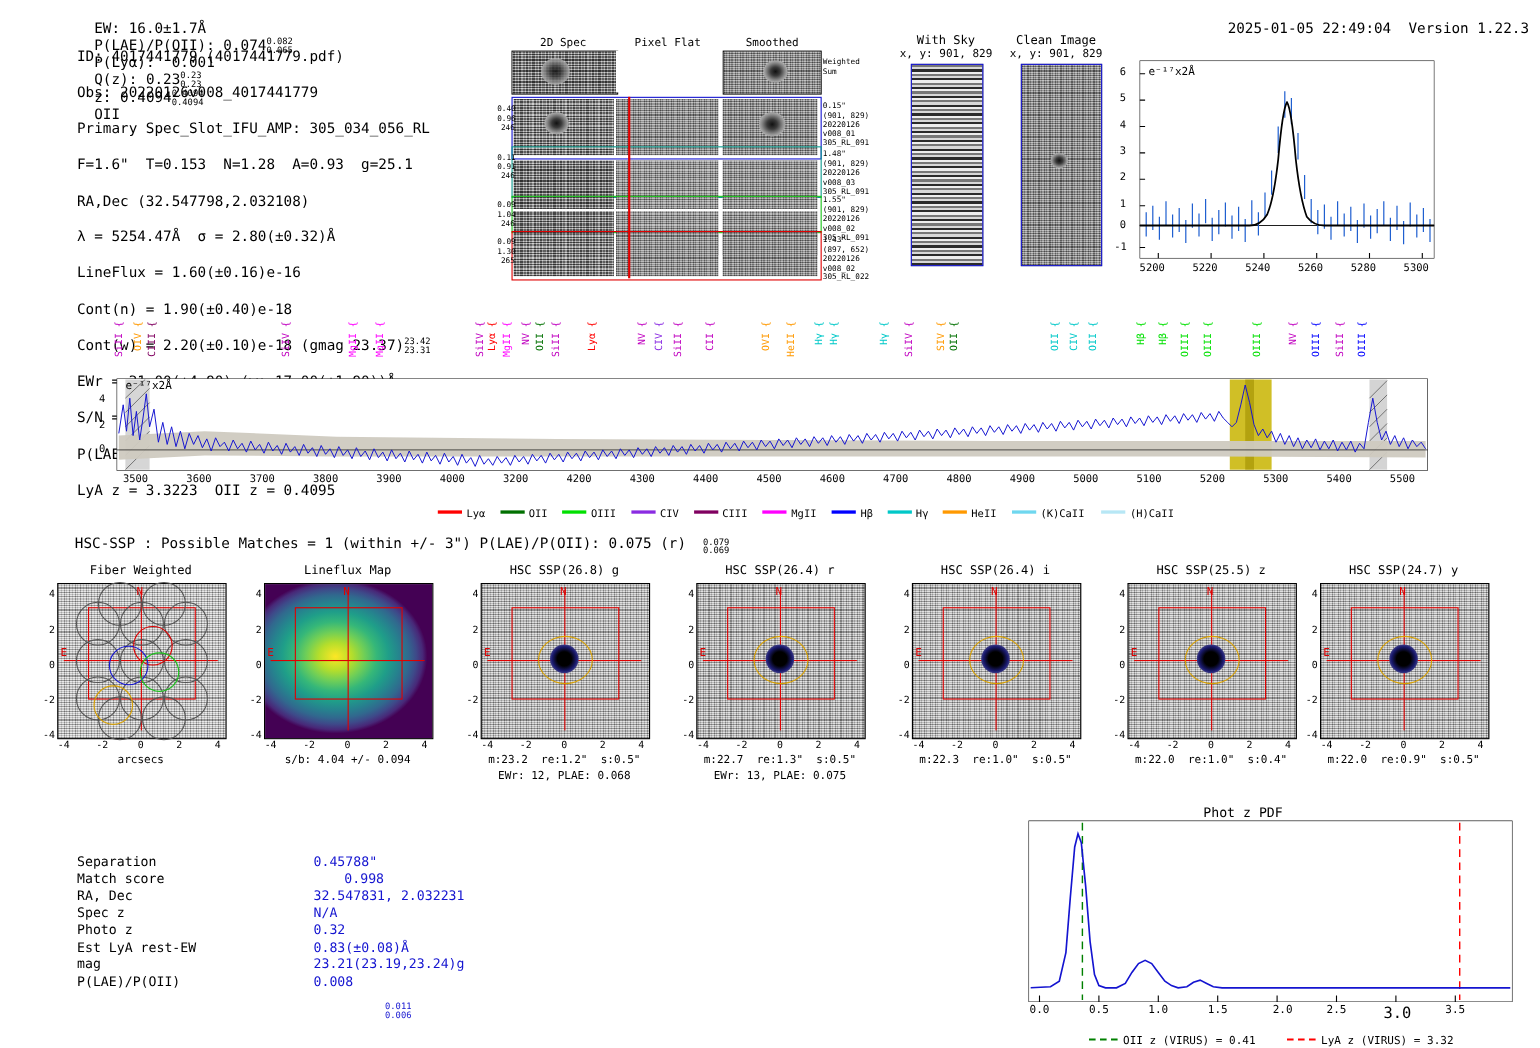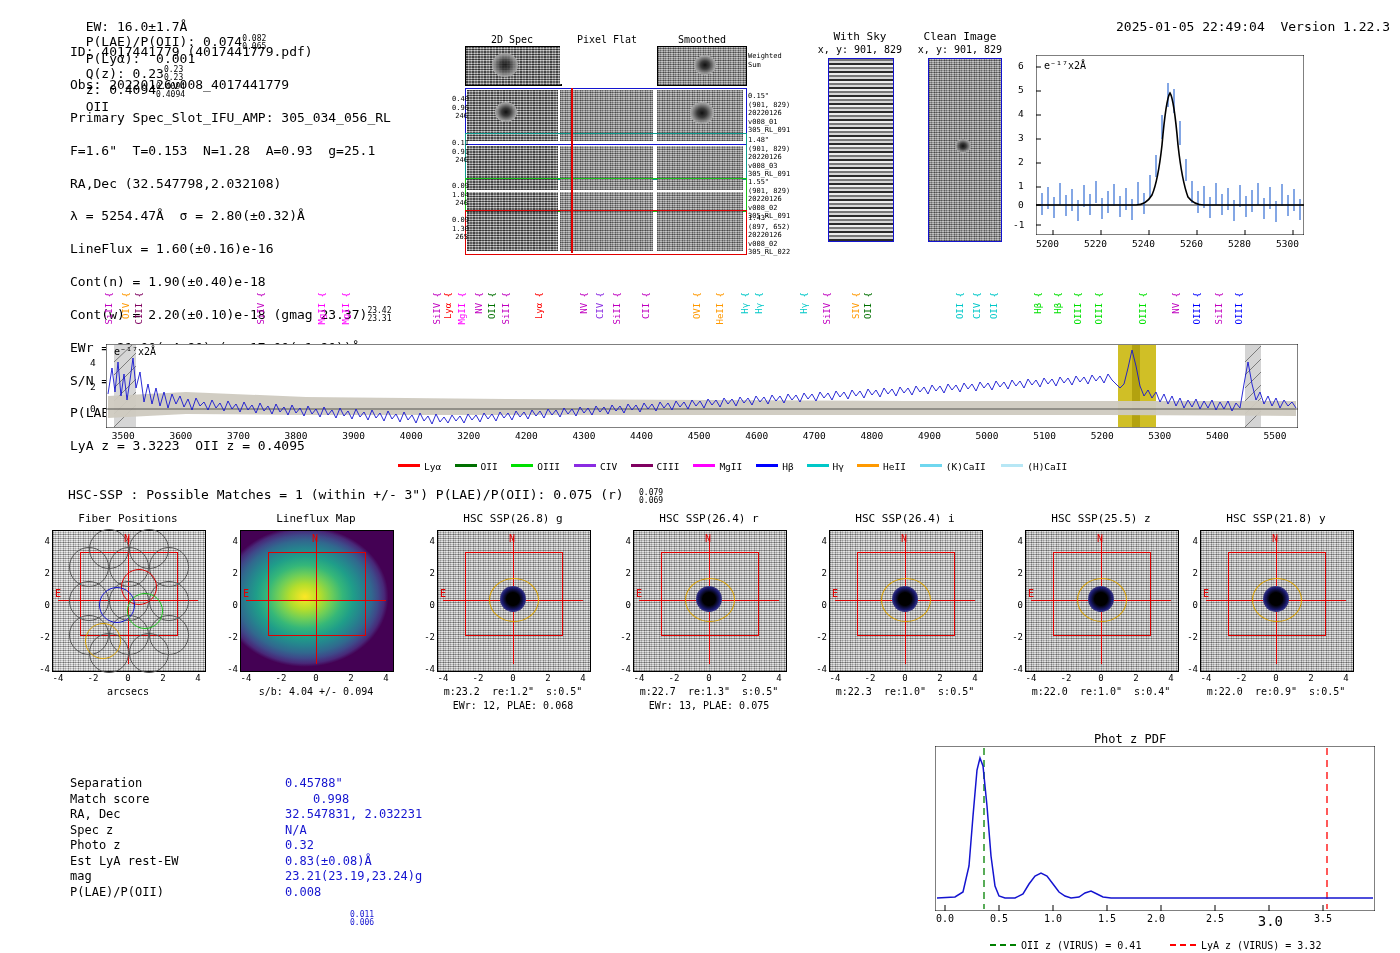--- a/index.html
+++ b/index.html
@@ -377,21 +377,21 @@
   </div>
 
 <div class="abs mono" style="left:68px;top:487px;font-size:13px;">
   <span>HSC-SSP : Possible Matches = 1 (within +/- 3")  P(LAE)/P(OII): 0.075        (r)</span>
 </div>
 <div class="abs" style="left:639px;top:486px;">
   <span class="frac"><span style="display:block">0.079</span><span style="display:block">0.069</span></span>
 </div>
 
 <div class="abs" id="hsc-row" style="left:0px;top:512px;width:1400px;height:215px;">
-    <div class="abs hsctitle" style="left: 32px; top: 0px; width: 192px;">Fiber Positions</div>
+    <div class="abs hsctitle" style="left: 32px; top: 0px; width: 192px;">Fiber Weighted</div>
     <div class="abs nz" style="left: 52px; top: 18px; width: 152px; height: 140px; border: 1px solid rgb(0, 0, 0); overflow: hidden; background-color: rgb(216, 216, 216);"></div>
     <div class="abs" style="left: 80px; top: 40px; width: 96px; height: 82px; border: 1px solid rgb(224, 0, 0);"></div>
     <div class="abs" style="left: 58px; top: 88px; width: 140px; height: 1px; background: rgb(224, 0, 0);"></div>
     <div class="abs" style="left: 128px; top: 24px; width: 1px; height: 128px; background: rgb(224, 0, 0);"></div>
     <div class="abs" style="left: 69px; top: 35px; width: 38px; height: 38px; border-radius: 50%; border: 1px solid rgb(85, 85, 85);"></div>
     <div class="abs" style="left: 109px; top: 35px; width: 38px; height: 38px; border-radius: 50%; border: 1px solid rgb(85, 85, 85);"></div>
     <div class="abs" style="left: 149px; top: 35px; width: 38px; height: 38px; border-radius: 50%; border: 1px solid rgb(85, 85, 85);"></div>
     <div class="abs" style="left: 69px; top: 69px; width: 38px; height: 38px; border-radius: 50%; border: 1px solid rgb(85, 85, 85);"></div>
     <div class="abs" style="left: 109px; top: 69px; width: 38px; height: 38px; border-radius: 50%; border: 1px solid rgb(85, 85, 85);"></div>
     <div class="abs" style="left: 149px; top: 69px; width: 38px; height: 38px; border-radius: 50%; border: 1px solid rgb(85, 85, 85);"></div>
@@ -512,21 +512,21 @@
     <div class="abs mono" style="font-size: 9px; left: 1007px; top: 152px; width: 16px; text-align: right;">-4</div>
     <div class="abs mono" style="font-size: 9px; left: 1058px; top: 161px; width: 16px; text-align: center;">-2</div>
     <div class="abs mono" style="font-size: 9px; left: 1007px; top: 120px; width: 16px; text-align: right;">-2</div>
     <div class="abs mono" style="font-size: 9px; left: 1093px; top: 161px; width: 16px; text-align: center;">0</div>
     <div class="abs mono" style="font-size: 9px; left: 1007px; top: 88px; width: 16px; text-align: right;">0</div>
     <div class="abs mono" style="font-size: 9px; left: 1128px; top: 161px; width: 16px; text-align: center;">2</div>
     <div class="abs mono" style="font-size: 9px; left: 1007px; top: 56px; width: 16px; text-align: right;">2</div>
     <div class="abs mono" style="font-size: 9px; left: 1163px; top: 161px; width: 16px; text-align: center;">4</div>
     <div class="abs mono" style="font-size: 9px; left: 1007px; top: 24px; width: 16px; text-align: right;">4</div>
     <div class="abs cutout-caption" style="left: 1009px; top: 174px; width: 184px;">m:22.0  re:1.0"  s:0.4"</div>
-    <div class="abs hsctitle" style="left: 1180px; top: 0px; width: 192px;">HSC SSP(21.8) y</div>
+    <div class="abs hsctitle" style="left: 1180px; top: 0px; width: 192px;">HSC SSP(24.7) y</div>
     <div class="abs nz" style="left: 1200px; top: 18px; width: 152px; height: 140px; border: 1px solid rgb(0, 0, 0); overflow: hidden; background-color: rgb(201, 201, 201);"></div>
     <div class="abs" style="left: 1228px; top: 40px; width: 96px; height: 82px; border: 1px solid rgb(224, 0, 0);"></div>
     <div class="abs" style="left: 1206px; top: 88px; width: 140px; height: 1px; background: rgb(224, 0, 0);"></div>
     <div class="abs" style="left: 1276px; top: 24px; width: 1px; height: 128px; background: rgb(224, 0, 0);"></div>
     <div class="abs" style="left: 1263px; top: 74px; width: 26px; height: 26px; border-radius: 50%; background: radial-gradient(circle, rgb(0, 0, 0) 35%, rgb(26, 26, 110) 60%, rgb(90, 90, 154) 80%, rgba(120, 120, 120, 0) 100%);"></div>
     <div class="abs" style="left: 1252px; top: 66px; width: 48px; height: 42px; border-radius: 50%; border: 1.4px solid rgb(216, 160, 0);"></div>
     <div class="abs mono redtxt" style="font-size: 10px; left: 1272px; top: 21px;">N</div>
     <div class="abs mono redtxt" style="font-size: 10px; left: 1203px; top: 76px;">E</div>
     <div class="abs mono" style="font-size: 9px; left: 1198px; top: 161px; width: 16px; text-align: center;">-4</div>
     <div class="abs mono" style="font-size: 9px; left: 1182px; top: 152px; width: 16px; text-align: right;">-4</div>
@@ -575,21 +575,21 @@
       <line x1="334" y1="165" x2="334" y2="159"></line>
         <line x1="388" y1="165" x2="388" y2="159"></line>
     </g>
   </svg>
 </div>
 <div class="abs" id="photz-xticks" style="left:935px;top:913px;width:440px;height:14px;">
     <div class="abs mono" style="font-size: 10px; left: -4px; top: 0px; width: 28px; text-align: center;">0.0</div>
     <div class="abs mono" style="font-size: 10px; left: 50px; top: 0px; width: 28px; text-align: center;">0.5</div>
     <div class="abs mono" style="font-size: 10px; left: 104px; top: 0px; width: 28px; text-align: center;">1.0</div>
     <div class="abs mono" style="font-size: 10px; left: 158px; top: 0px; width: 28px; text-align: center;">1.5</div>
-    <div class="abs mono" style="font-size: 10px; left: 212px; top: 0px; width: 28px; text-align: left;">2.0</div>
+    <div class="abs mono" style="font-size: 10px; left: 212px; top: 0px; width: 28px; text-align: right;">2.0</div>
     <div class="abs mono" style="font-size: 10px; left: 266px; top: 0px; width: 28px; text-align: center;">2.5</div>
     <div class="abs mono" style="font-size: 14px; left: 320px; top: 0px; width: 28px; text-align: right;">3.0</div>
     <div class="abs mono" style="font-size: 10px; left: 374px; top: 0px; width: 28px; text-align: center;">3.5</div>
   </div>
 <div class="abs" id="photz-legend" style="left:990px;top:934px;width:400px;height:14px;">
     <div class="abs" style="left: 0px; top: 0px; white-space: nowrap;"><span style="display: inline-block; width: 26px; height: 0px; border-top: 2px dashed rgb(0, 128, 0); vertical-align: middle; margin-right: 5px;"></span><span class="mono" style="font-size: 10px;">OII z (VIRUS) = 0.41</span></div>
     <div class="abs" style="left: 180px; top: 0px; white-space: nowrap;"><span style="display: inline-block; width: 26px; height: 0px; border-top: 2px dashed rgb(255, 0, 0); vertical-align: middle; margin-right: 5px;"></span><span class="mono" style="font-size: 10px;">LyA z (VIRUS) = 3.32</span></div>
   </div>
 
 </body></html>

